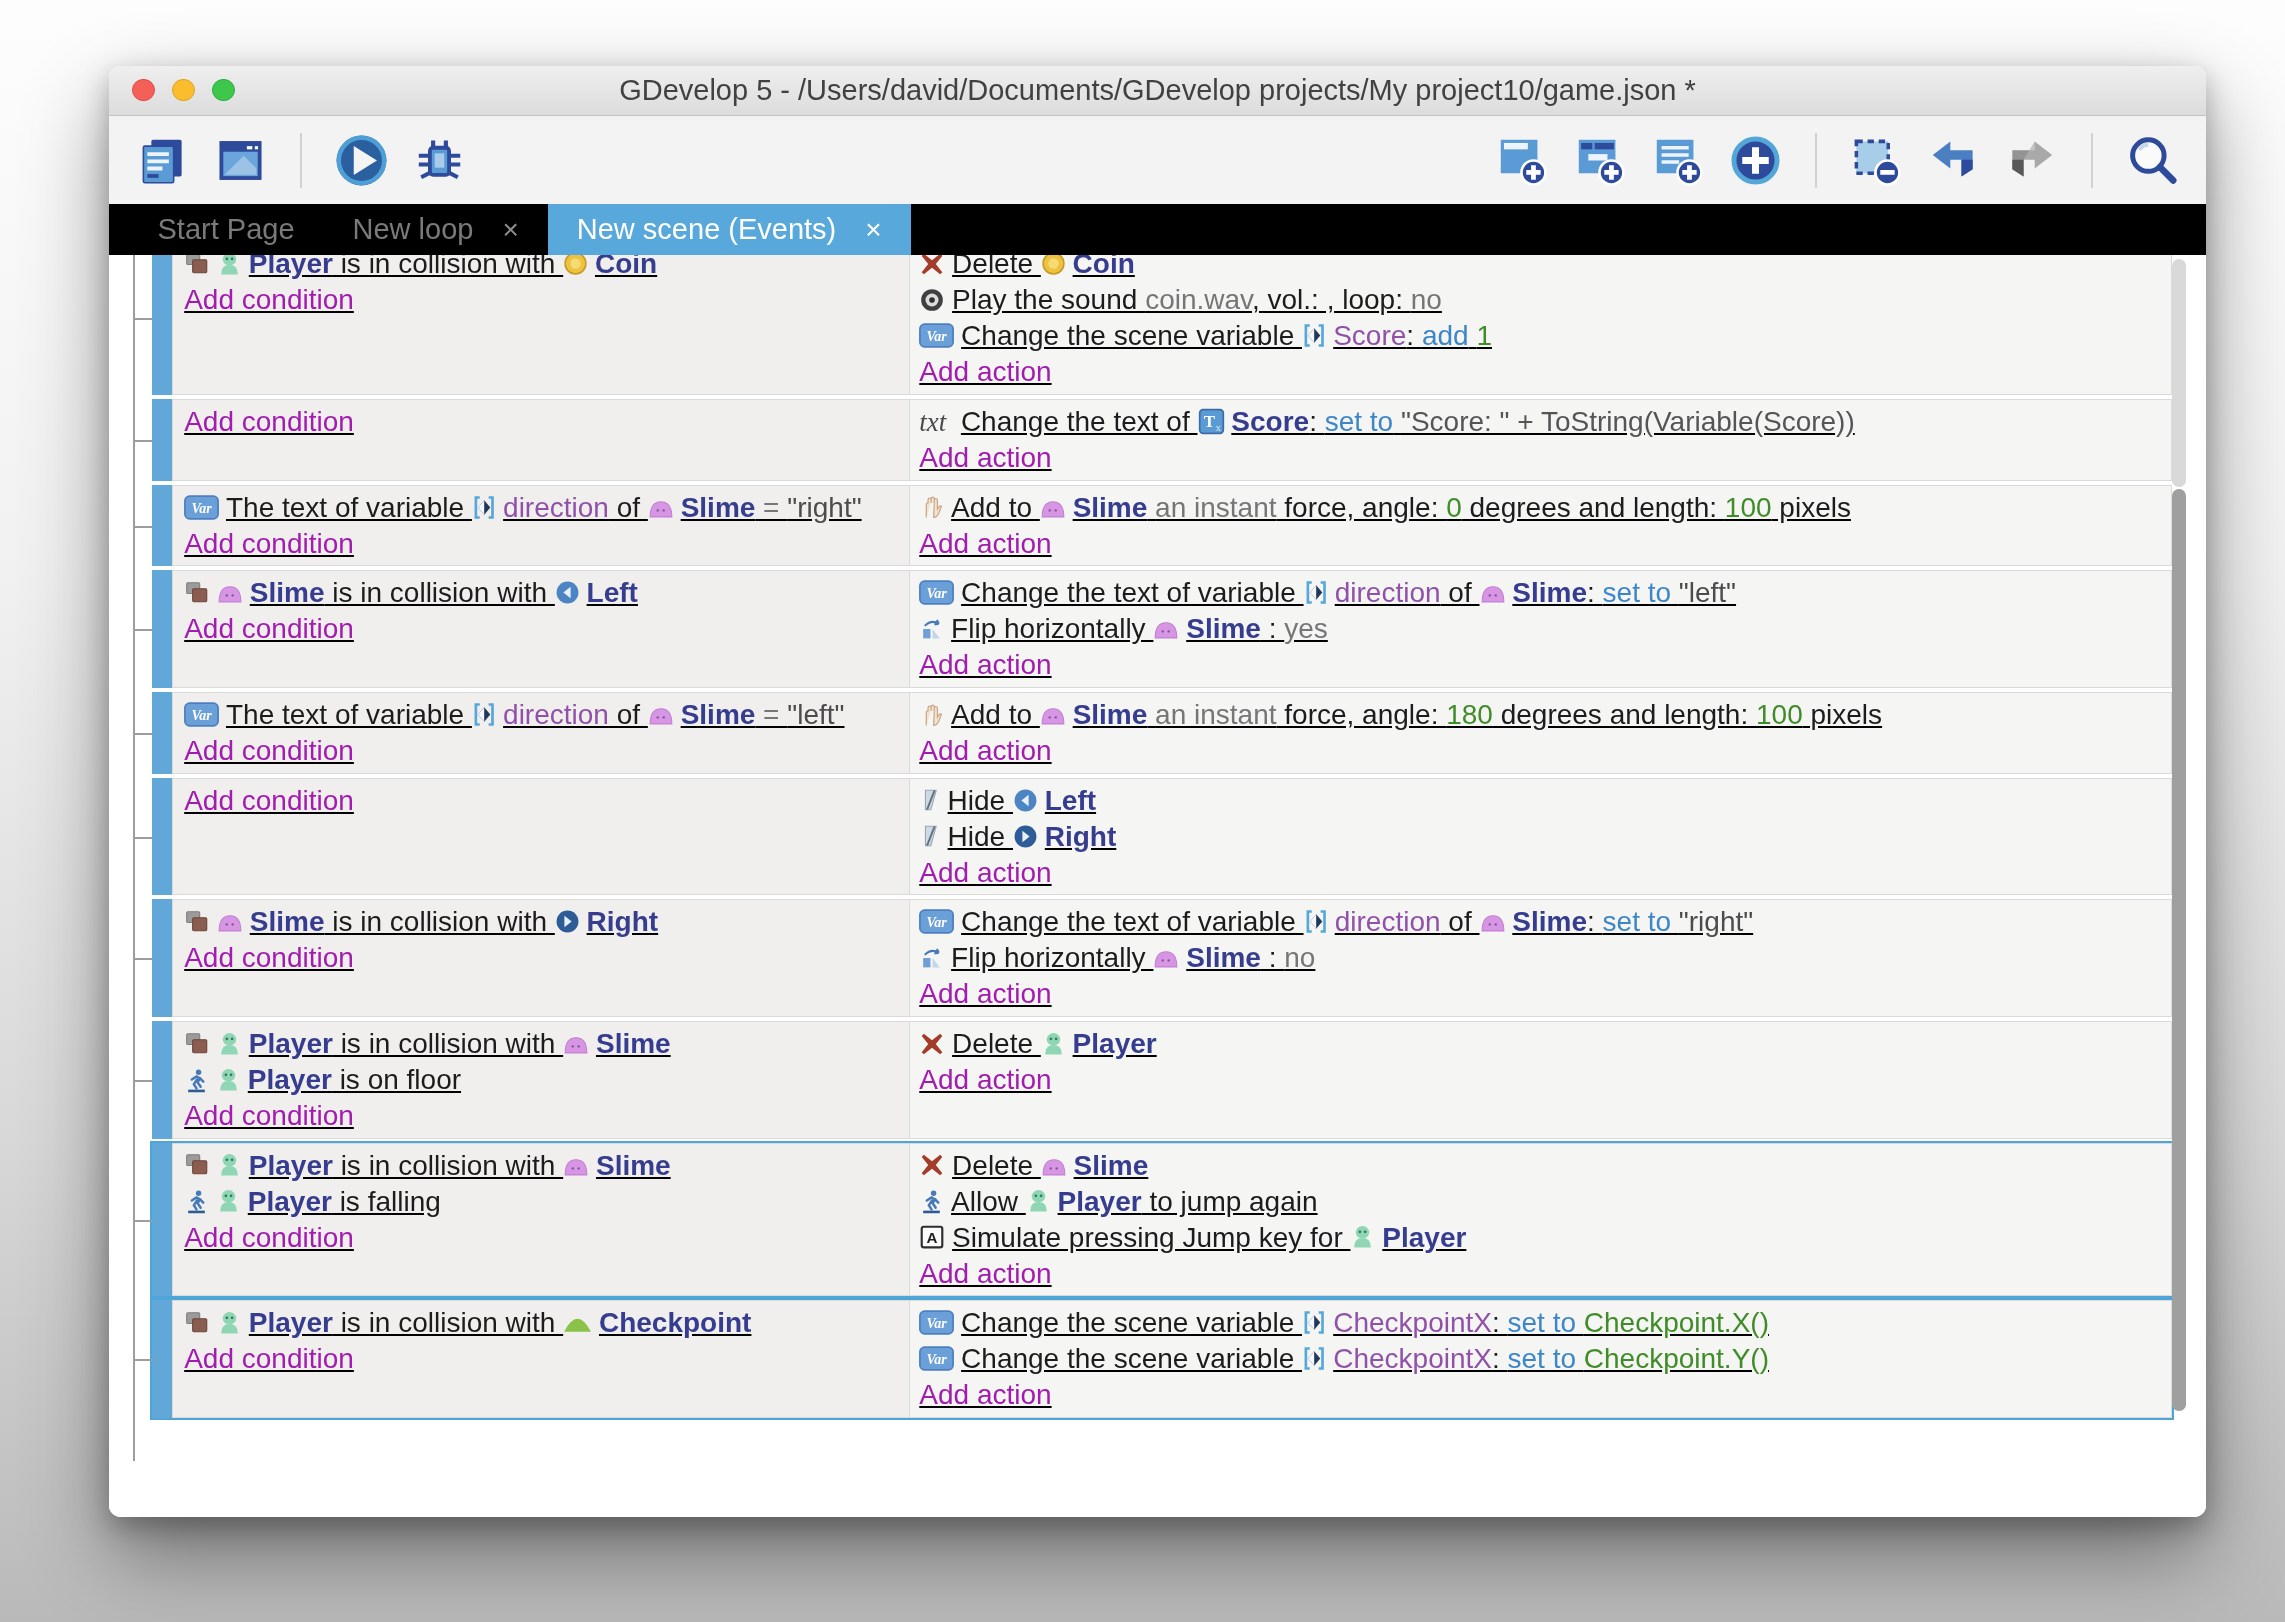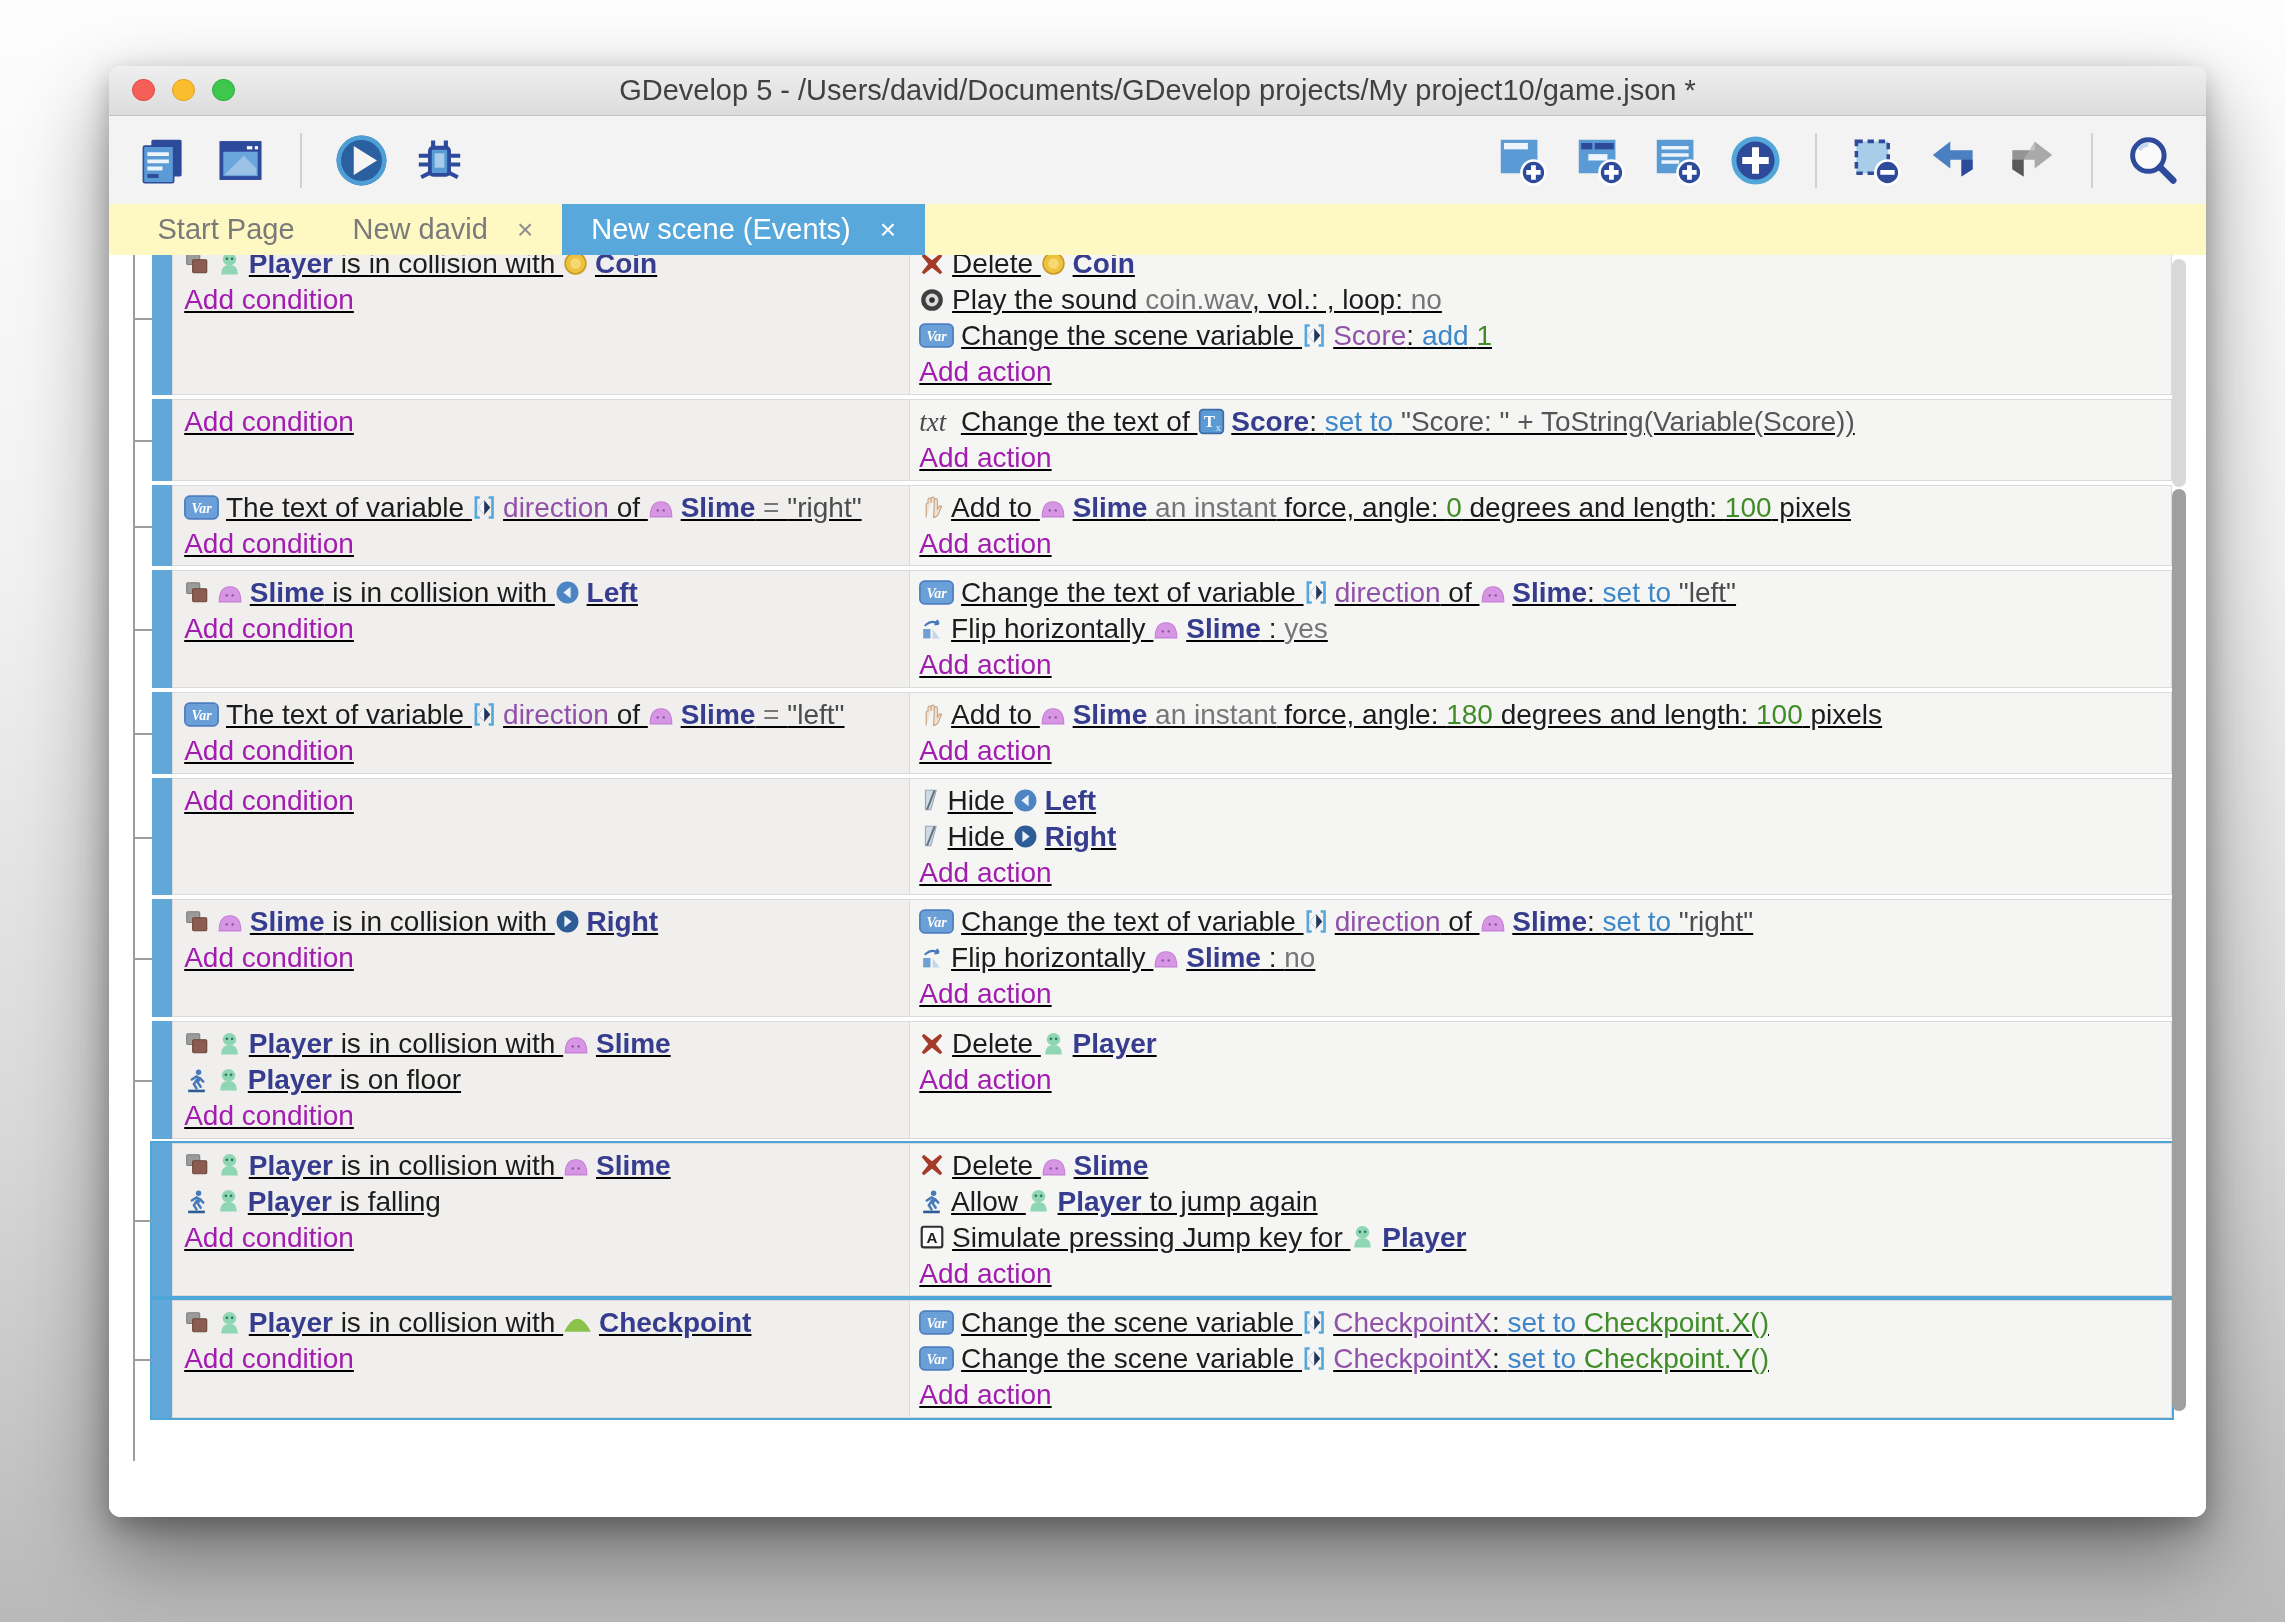--- a/index.html
+++ b/index.html
@@ -25,21 +25,21 @@
   .light.green{background:#3dc84c;border:1px solid #2bad3b;}
   .title{font-size:29px;color:#414141;}
   
   .toolbar{flex:0 0 88px;background:#f3f3f3;display:flex;align-items:center;padding:0 27px;}
   .tbgroup{display:flex;align-items:center;gap:25px;}
   .tbspacer{flex:1;}
   .tbicon{width:53px;height:53px;display:flex;align-items:center;justify-content:center;cursor:pointer;}
   .tbicon svg{display:block;}
   .tbdivider{width:2px;height:55px;background:#d1d1d1;margin:0 7.8px;}
   
-  .tabbar{flex:0 0 51px;background:#fef9c3;display:flex;align-items:stretch;padding-left:19.5px;}
+  .tabbar{flex:0 0 51px;background:#000000;display:flex;align-items:stretch;padding-left:19.5px;}
   .tab{display:flex;align-items:center;gap:29px;padding:0 29px;font-size:29px;color:#7a7a7a;cursor:pointer;white-space:nowrap;}
   .tab .tabx{font-size:28px;color:#8d8d8d;}
   .tab.active{background:#58a8db;color:#fff;}
   .tab.active .tabx{color:#fff;}
   
   .sheet{flex:1;background:#fff;position:relative;overflow:hidden;}
   .treeline{position:absolute;left:24.4px;top:0;width:2px;background:#9d9d9d;}
   .events{margin:-13.7px 34px 0 43px;position:relative;text-decoration:underline;}
   .event{display:flex;align-items:stretch;margin-bottom:3.9px;position:relative;}
   .event::before{content:"";position:absolute;left:-18.5px;top:50%;width:18.5px;border-top:2px solid #9d9d9d;}
@@ -221,21 +221,21 @@
           </span>
         </div>
       </div>
   </div>
 
   <div class="tabbar" id="tabbar">
       <div class="tab">
         <span>Start Page</span>
       </div>
       <div class="tab">
-        <span>New david</span>
+        <span>New loop</span>
         <span class="tabx">×</span>
       </div>
       <div class="tab active">
         <span>New scene (Events)</span>
         <span class="tabx">×</span>
       </div>
     </div>
 
   <div class="sheet">
     <div class="treeline" id="treeline" style="height: 1206px;"></div>

